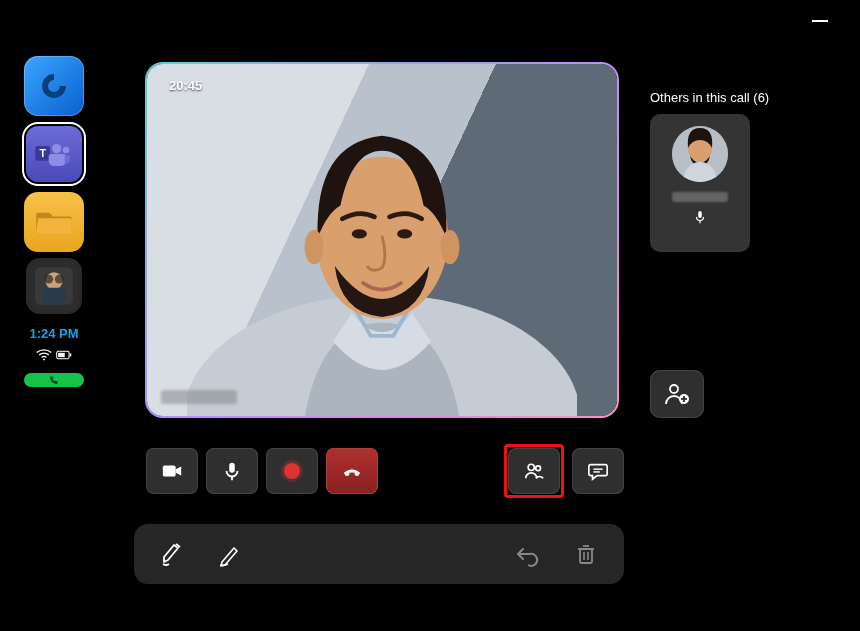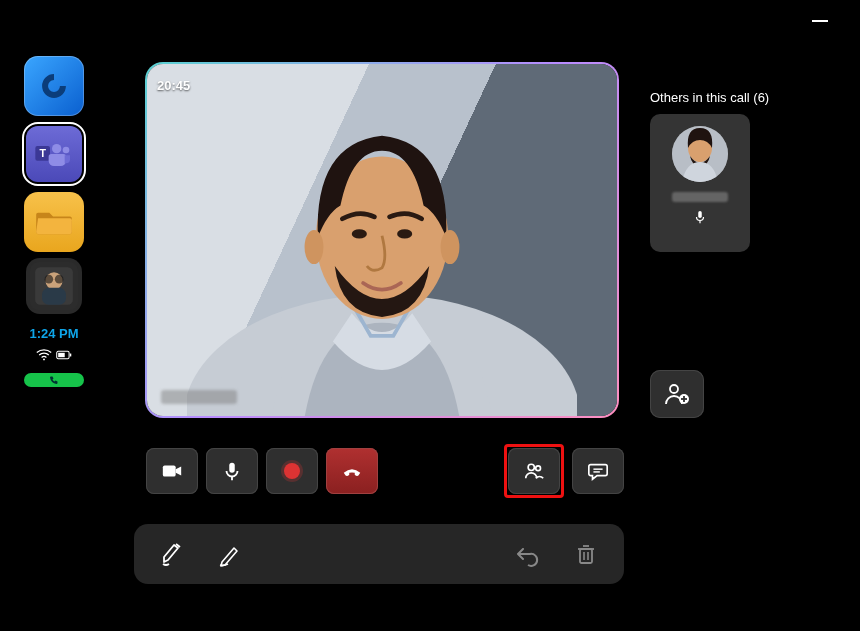--- a/index.html
+++ b/index.html
@@ -115,21 +115,21 @@
     background:
       linear-gradient(115deg, #d9dee4 0 35%, #b8c1cc 35% 55%, #5f6a77 55% 100%);
   }
   .person {
     position:absolute;
     left:50%; bottom:-20px;
     transform:translateX(-50%);
     width: 390px; height: 340px;
   }
   .video-timer {
-    position:absolute; left:10px; top:14px;
+    position:absolute; left:22px; top:14px;
     font-size:13px; font-weight:600; color:#fff;
     text-shadow: 0 1px 2px rgba(0,0,0,.6);
   }
   .video-name-blur {
     position:absolute; left:14px; bottom:12px;
     width: 76px; height:14px;
     background: rgba(120,120,120,.45);
     border-radius:3px;
     filter: blur(1.5px);
   }

